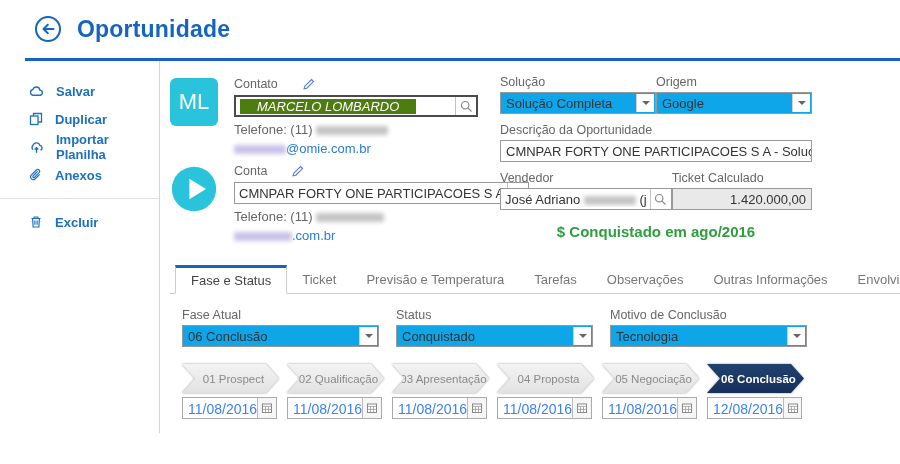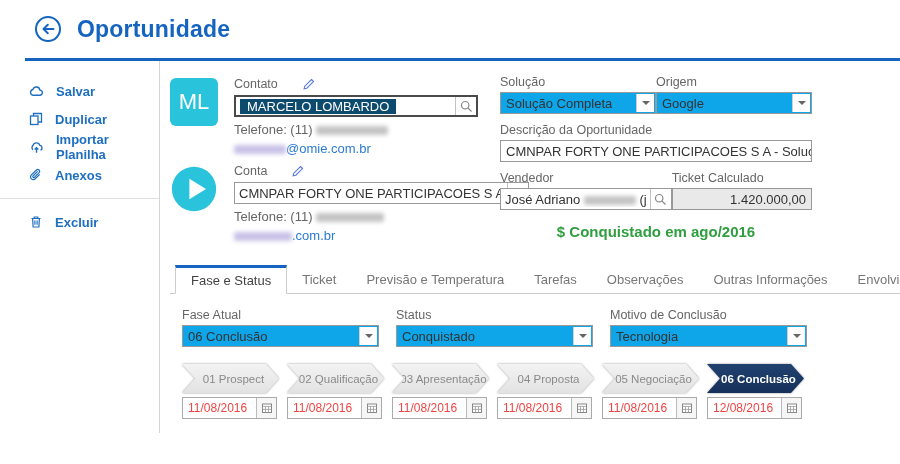--- a/index.html
+++ b/index.html
@@ -32,21 +32,21 @@
     font-size:22px; display:flex; align-items:center; justify-content:center; flex:0 0 auto; margin-top:3px; }
   .avatar-logo { width:48px; height:48px; flex:0 0 auto; margin-top:3px; }
   .entity-fields { margin-left:16px; flex:1; }
   .lbl-row { display:flex; align-items:center; gap:24px; height:18px; }
   .field-label { font-size:12.5px; color:#666; }
   .lookup { position:relative; height:22px; border:1px solid #999; background:#fff;
     display:flex; align-items:center; font-size:13px; color:#333; padding:0 24px 0 4px; margin-top:2px; }
   .lookup.focused { border:2px solid #4a4a4a; }
   .search-zone { position:absolute; right:0; top:0; bottom:0; width:21px; border-left:1px solid #c2c2c2;
     display:flex; align-items:center; justify-content:center; cursor:pointer; background:#fff; }
-  .sel-text { background:#0c4a6e; color:#fff; padding:0 7px; white-space:nowrap; }
+  .sel-text { background:#4d7c0f; color:#fff; padding:0 17px; white-space:nowrap;font-style:italic; }
   .phone-line { font-size:13px; color:#666; margin-top:5px; }
   .email-line { font-size:13px; color:#2b7bd4; margin-top:4px; cursor:pointer; }
   .redact { display:inline-block; height:9px; background:#c4c4c4; border-radius:2px;
     filter:blur(2px); vertical-align:middle; }
 
   .right-col { width:312px; }
   .fr { display:flex; }
   .ff { flex:1; }
   .ff .field-label { display:block; height:17px; }
   .combo { height:22px; border:1px solid #999; background:#0ea5e9; display:flex; align-items:center;
@@ -73,21 +73,21 @@
   .pf-field .field-label { display:block; height:17px; }
 
   .phases-row { display:flex; gap:8px; margin-top:17px; }
   .phase { width:97px; }
   .chev-wrap { filter:drop-shadow(0 0 1px #9a9a9a); }
   .chev { height:29px; clip-path:polygon(0 0, calc(100% - 13px) 0, 100% 50%, calc(100% - 13px) 100%, 0 100%, 13px 50%);
     background:linear-gradient(#f3f3f3,#e2e2e2); color:#8a8a8a; font-size:11.5px;
     display:flex; align-items:center; justify-content:center; padding-left:6px; cursor:pointer; }
   .phase.active .chev { background:linear-gradient(#20416f,#16305a); color:#fff; font-weight:bold; }
   .date-box { margin-top:4px; width:95px; height:22px; border:1px solid #aaa; display:flex; background:#fff; }
-  .date-text { flex:1; font-size:12px; color:#ef4444; padding:3px 0 0 5px; }
+  .date-text { flex:1; font-size:14px; color:#3b82f6; padding:3px 0 0 5px; }
   .cal-btn { width:20px; border-left:1px solid #bbb; background:#f6f6f6; display:flex;
     align-items:center; justify-content:center; cursor:pointer; }
 </style>
 </head>
 <body>
 
 <div class="app-header">
   <div class="back-btn">
     <svg width="28" height="28" viewBox="0 0 28 28">
       <circle cx="14" cy="14" r="12" fill="none" stroke="#1565C0" stroke-width="2"></circle>

